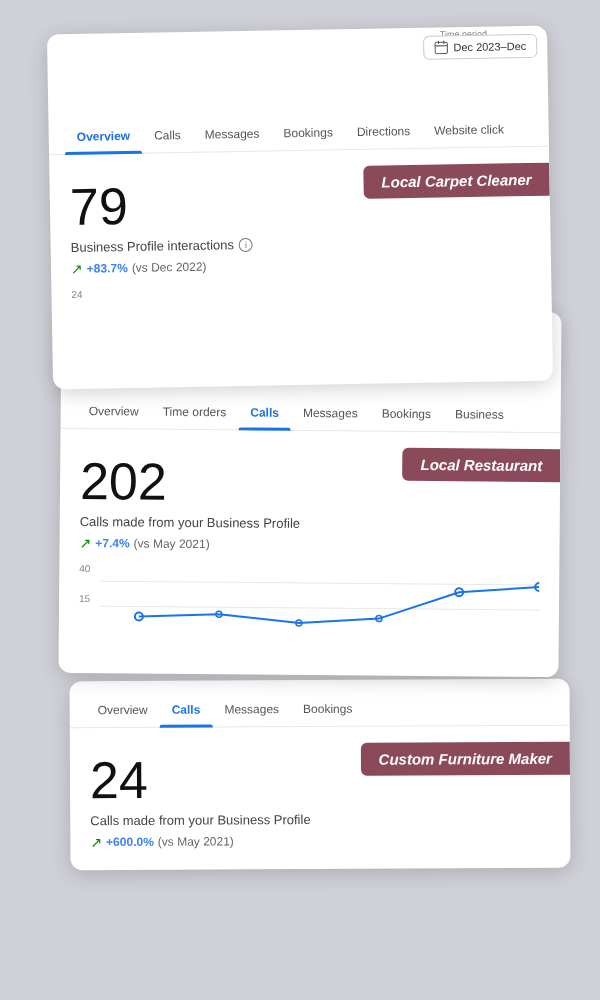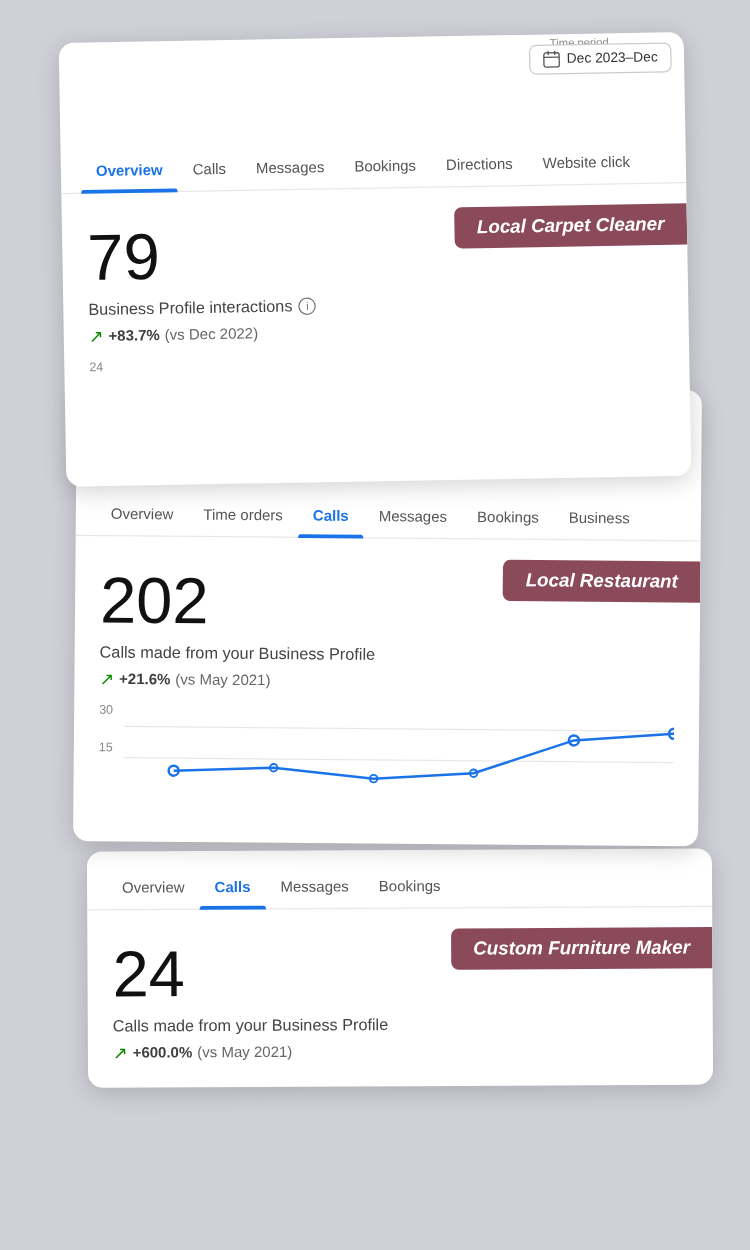--- a/index.html
+++ b/index.html
@@ -171,21 +171,21 @@
       margin-top: 6px;
       font-size: 12px;
     }
 
     .arrow-up {
       color: #0b8a00;
       font-size: 14px;
     }
 
     .change-positive {
-      color: #404040;
+      color: #3b82f6;
       font-weight: 600;
     }
 
     .change-vs {
       color: #666;
     }
 
     
     .chart-area {
       margin-top: 12px;
@@ -287,25 +287,25 @@
       <div class="nav-tab">Business</div>
     </div>
     <div class="card-body">
       <div class="label-banner">Local Restaurant</div>
       <div class="metric-number">202</div>
       <div class="metric-label">
         <span>Calls made from your Business Profile</span>
       </div>
       <div class="change-indicator">
         <span class="arrow-up">↗</span>
-        <span class="change-positive">+21.6%</span>
+        <span class="change-positive">+7.4%</span>
         <span class="change-vs">(vs May 2021)</span>
       </div>
       <div class="chart-area" style="height:90px">
-        <span class="chart-y-label" style="top:0; left:0">30</span>
+        <span class="chart-y-label" style="top:0; left:0">40</span>
         <span class="chart-y-label" style="top:30px; left:0">15</span>
         
         <svg class="chart-svg" viewBox="0 0 440 70" style="margin-left:20px; width:calc(100% - 20px)">
 
           <line x1="0" y1="10" x2="440" y2="10" stroke="#e8e8e8" stroke-width="1"></line>
           <line x1="0" y1="35" x2="440" y2="35" stroke="#e8e8e8" stroke-width="1"></line>
 
           <polyline points="40,45 120,42 200,50 280,45 360,18 440,12" fill="none" stroke="#1a73e8" stroke-width="2"></polyline>
 
           <circle cx="40" cy="45" r="4" fill="none" stroke="#1a73e8" stroke-width="2"></circle>

